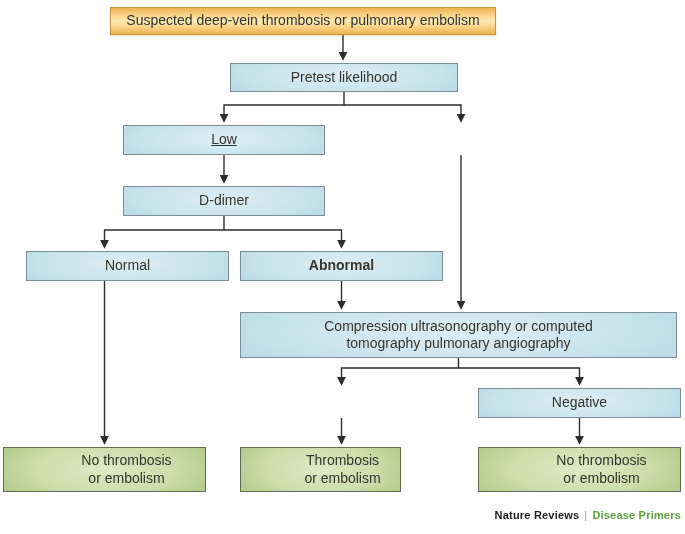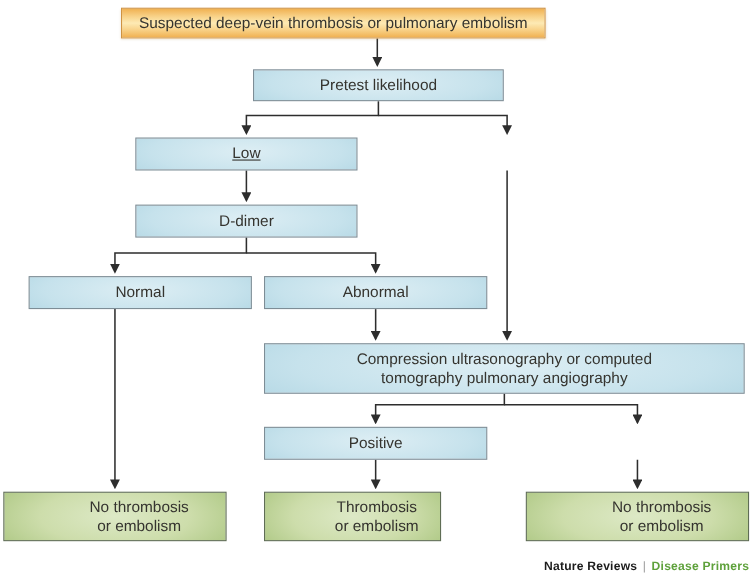--- a/index.html
+++ b/index.html
@@ -46,21 +46,21 @@
   .inner{display:inline-block;}
   .imaging-inner{max-width:340px;}
 
   
   #n-start   {left:110px;top:7px;  width:386px;height:28px;}
   #n-pretest {left:230px;top:63px; width:228px;height:29px;}
   #n-low     {left:123px;top:125px;width:202px;height:30px;text-decoration:underline;}
   #n-moderate{left:360px;top:125px;width:202px;height:30px;}
   #n-ddimer  {left:123px;top:186px;width:202px;height:30px;}
   #n-normal  {left:3px;  top:251px;width:203px;height:30px;margin-left:23px;}
-  #n-abnormal{left:240px;top:251px;width:203px;height:30px;}
+  #n-abnormal{left:240px;top:251px;width:203px;height:30px;font-weight:bold;}
   #n-imaging {left:240px;top:312px;width:437px;height:46px;}
   #n-positive{left:240px;top:388px;width:203px;height:30px;}
   #n-negative{left:478px;top:388px;width:203px;height:30px;}
   #n-out-left {left:3px;  top:447px;width:203px;height:45px;}
   #n-out-mid  {left:240px;top:447px;width:161px;height:45px;}
   #n-out-right{left:478px;top:447px;width:203px;height:45px;}
 
   .edge{stroke:var(--connector);stroke-width:1.4;fill:none;}
   #arrowhead path{fill:var(--connector);}
 
@@ -121,24 +121,24 @@
 
   <div id="n-abnormal" class="box decision">
     <span class="inner">Abnormal</span>
   </div>
 
   <div id="n-imaging" class="box decision">
     <span class="inner imaging-inner">Compression ultrasonography or computed
 tomography pulmonary angiography</span>
   </div>
 
-  <div id="n-positive" class="box decision">
-    <span class="inner">Positive</span>
+
+  <div id="n-negative" class="box decision">
+    <span class="inner">Negative</span>
   </div>
-
 
   <div id="n-out-left" class="box outcome">
     <span class="inner">No thrombosis
 or embolism</span>
   </div>
 
   <div id="n-out-mid" class="box outcome">
     <span class="inner">Thrombosis
 or embolism</span>
   </div>

